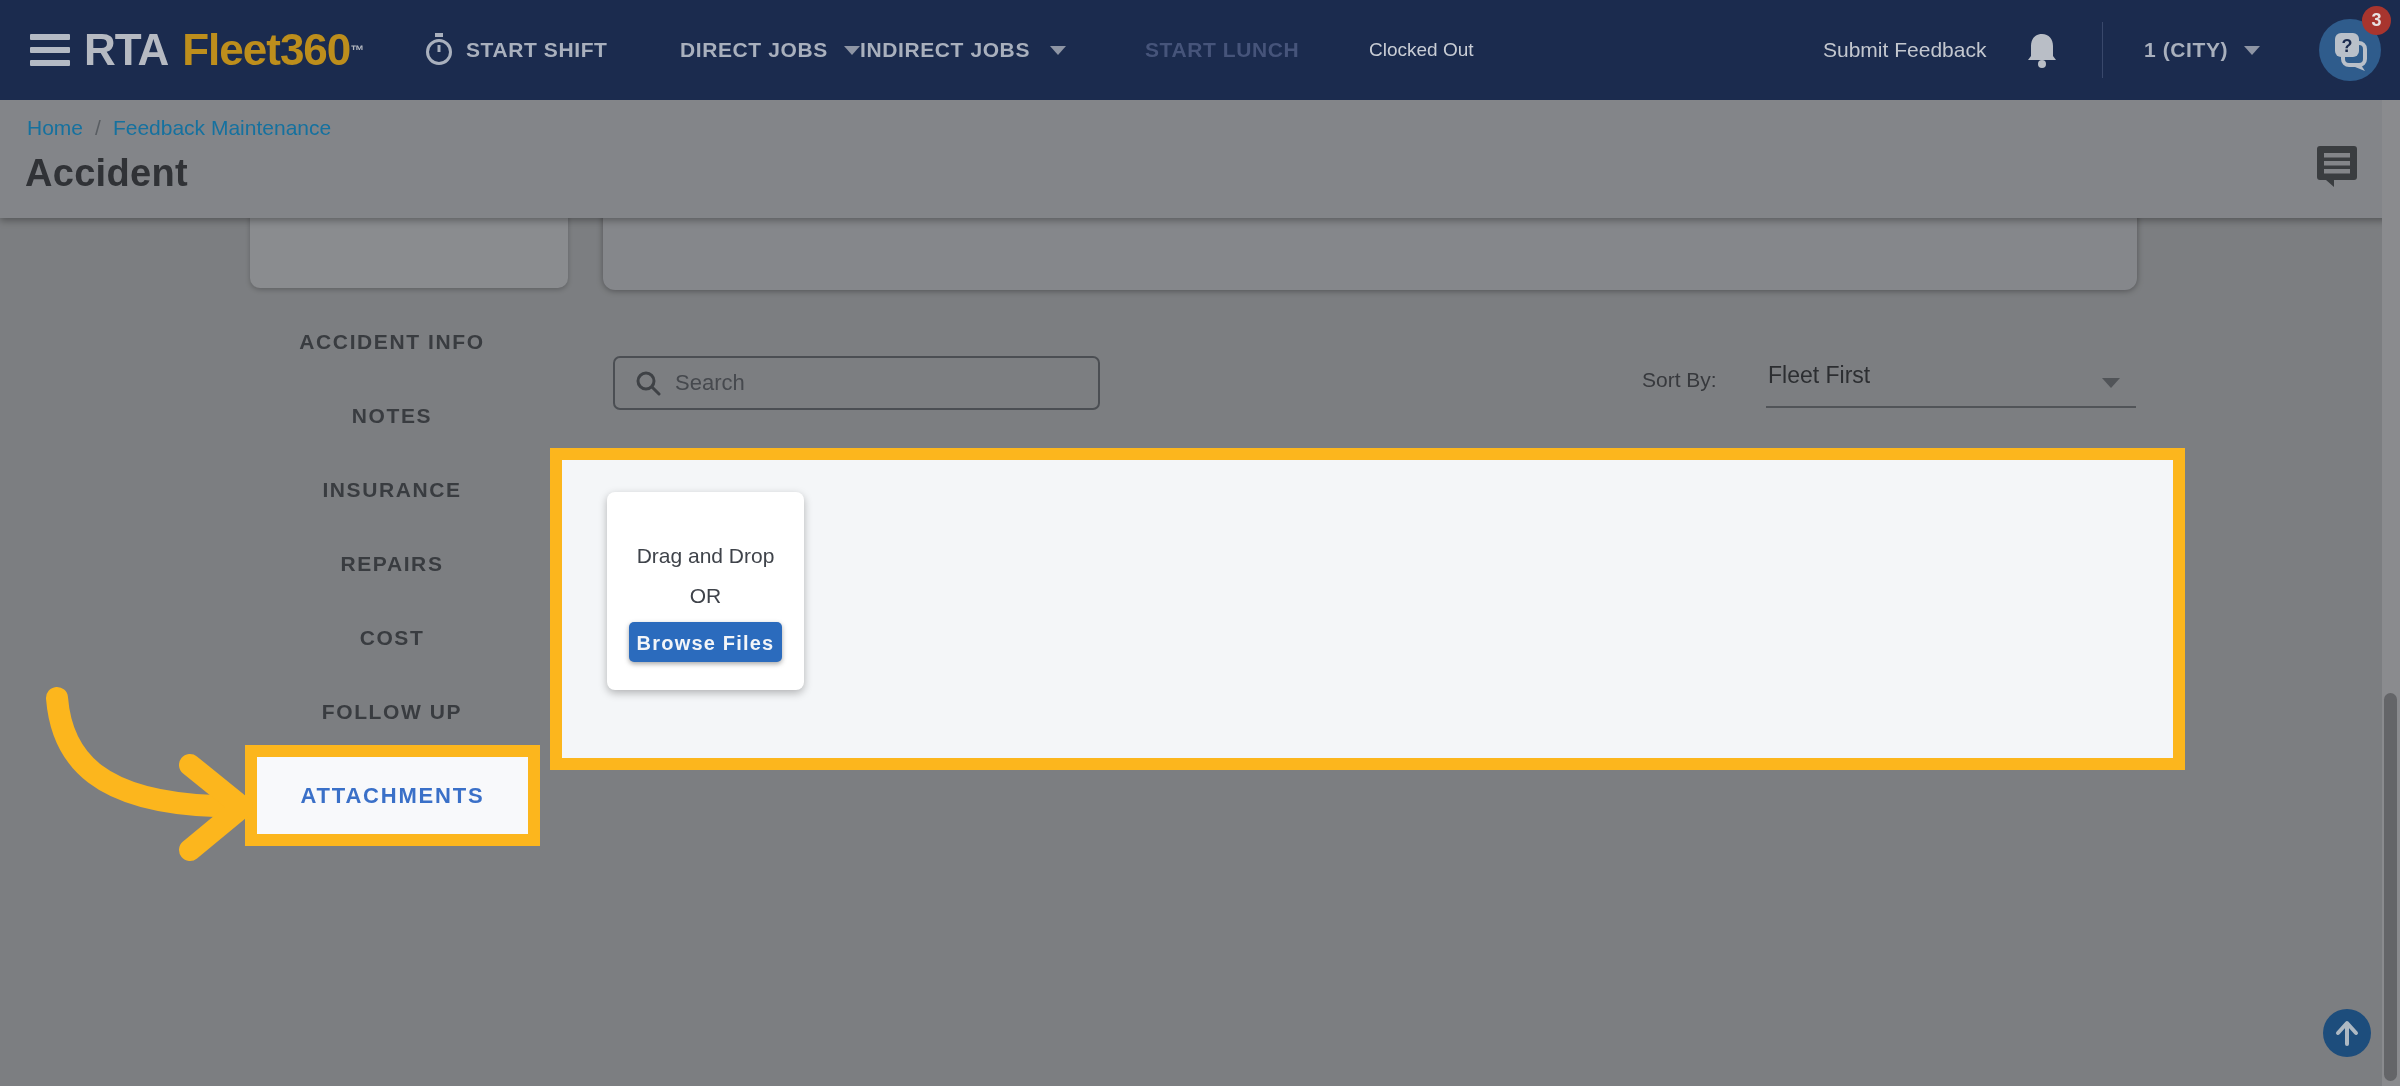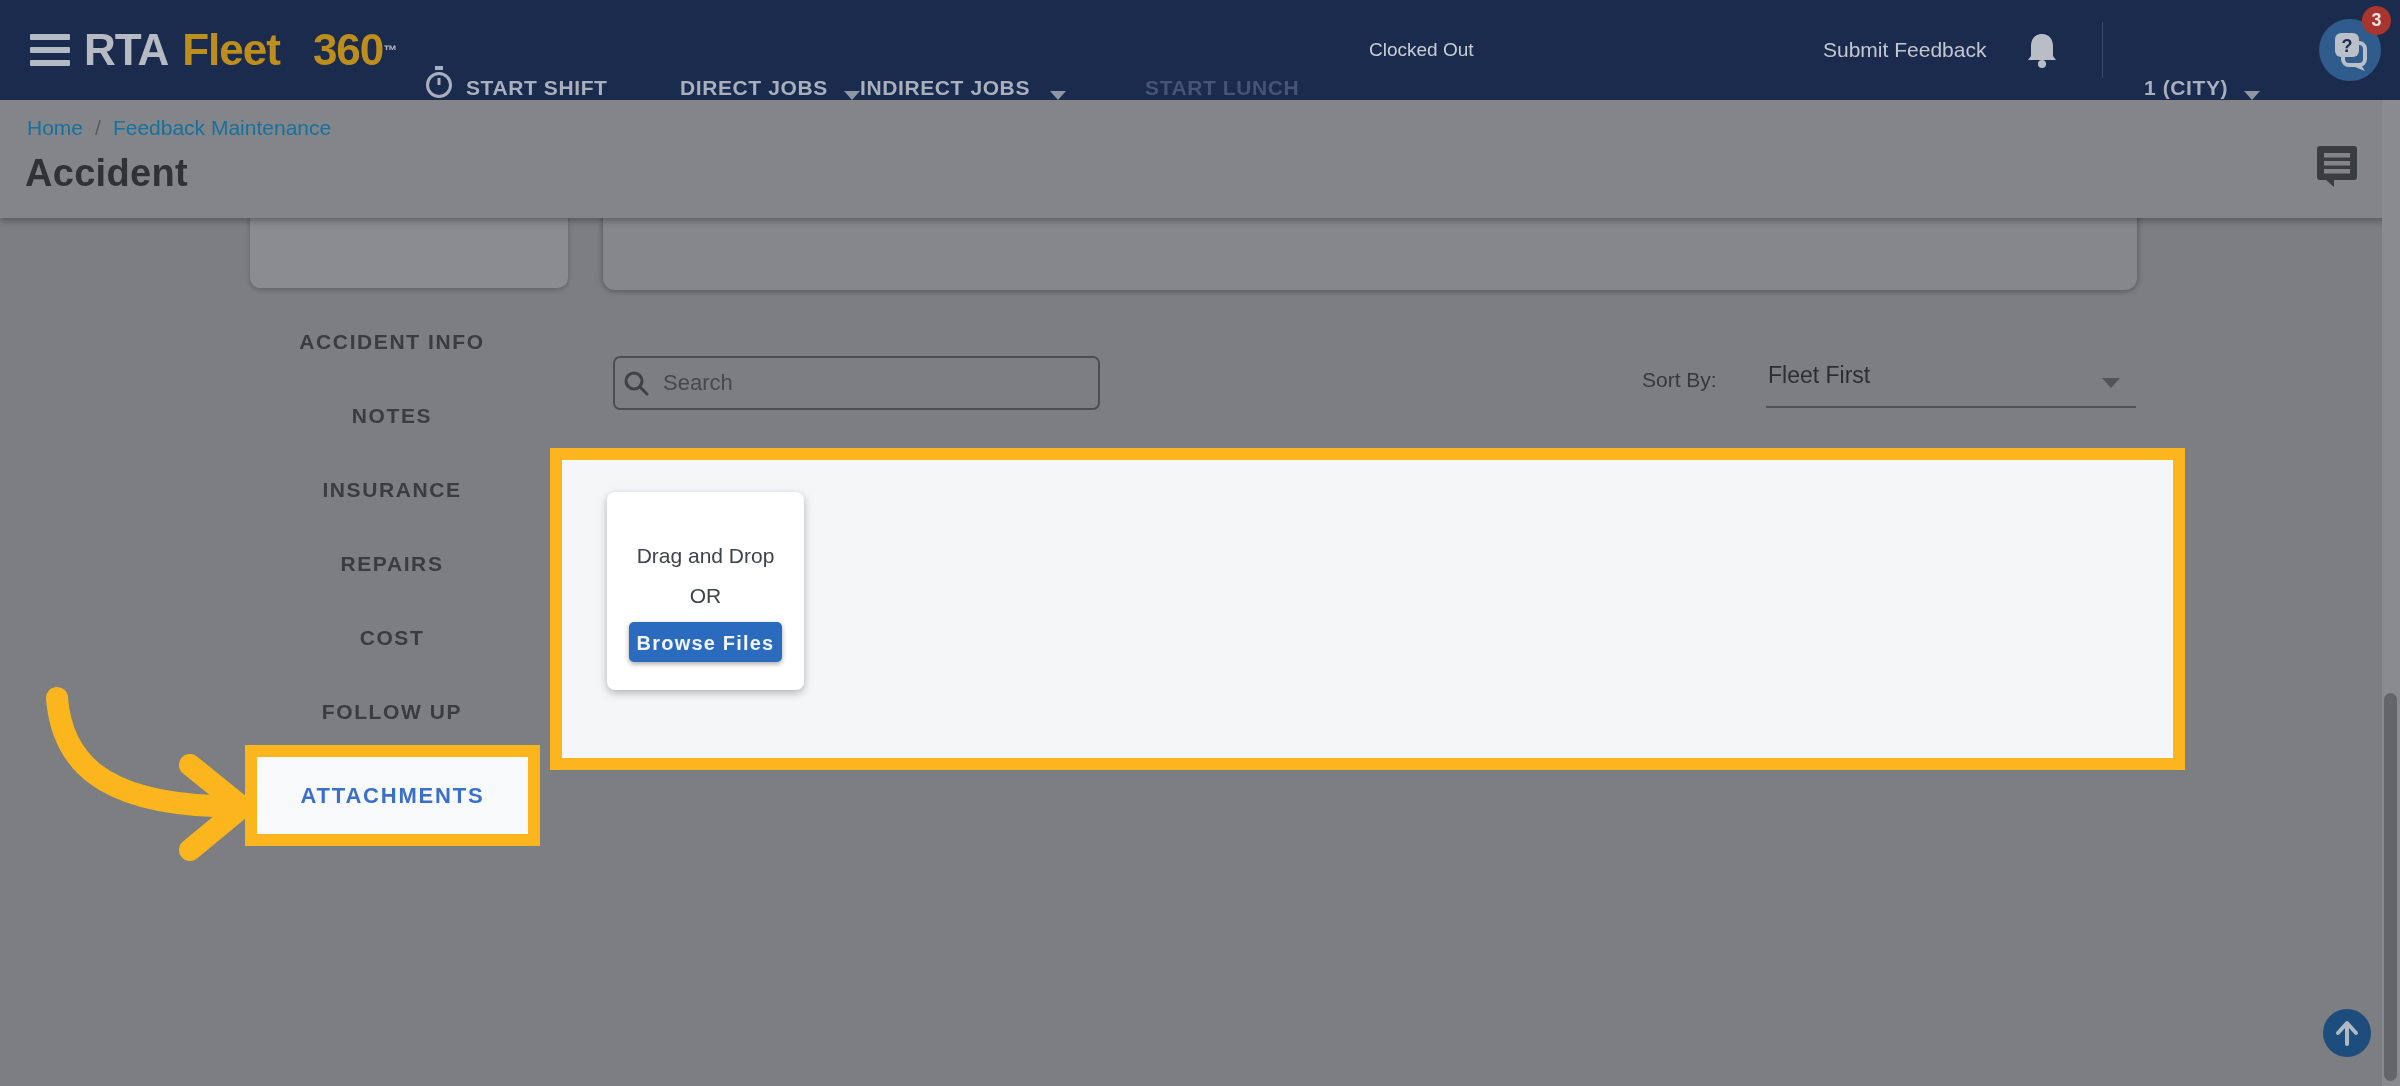--- a/index.html
+++ b/index.html
@@ -6,23 +6,23 @@
   *{box-sizing:border-box;font-family:"Liberation Sans", sans-serif;}
   #screen{position:relative;width:2400px;height:1086px;background:#7c7e81;overflow:hidden;}
 
   
   .navbar{position:absolute;left:0;top:0;width:2400px;height:100px;background:#1b2b4e;z-index:50;}
   .nav-abs{position:absolute;top:0;height:100px;display:flex;align-items:center;}
   .hamburger{left:28px;width:44px;flex-direction:column;justify-content:center;gap:7px;cursor:pointer;}
   .hamburger span{display:block;width:40px;height:6px;background:#b4bac4;border-radius:1px;}
   .brand{left:84px;font-weight:700;font-size:44px;letter-spacing:-1px;}
   .brand .rta{color:#b6bac2;}
-  .brand .gold{color:#bd8e1c;margin-left:33px;}
+  .brand .gold{color:#bd8e1c;}
   .brand .tm{color:#b6bac2;font-size:14px;vertical-align:28px;letter-spacing:0;}
-  .navitem{color:#a9b0bd;font-weight:700;font-size:21px;letter-spacing:.6px;gap:12px;cursor:pointer;align-items:flex-end;}
+  .navitem{color:#a9b0bd;font-weight:700;font-size:21px;letter-spacing:.6px;gap:12px;cursor:pointer;}
   .navitem.disabled{color:#46547a;cursor:default;}
   .nav-caret{width:0;height:0;border-left:8px solid transparent;border-right:8px solid transparent;border-top:9px solid #8e95a4;margin-left:4px;}
   .clocked{color:#c9cdd5;font-weight:400;font-size:19px;}
   .feedback{color:#c3c7cf;font-weight:400;font-size:21px;cursor:pointer;}
   .nav-divider{position:absolute;left:2102px;top:22px;width:1px;height:56px;background:#39486b;}
   .avatar{position:absolute;left:2319px;top:19px;width:62px;height:62px;border-radius:50%;background:#2f5c8c;cursor:pointer;}
   .badge{position:absolute;left:2362px;top:6px;width:29px;height:29px;border-radius:50%;background:#a8352e;color:#e8e2e2;font-size:18px;font-weight:700;display:flex;align-items:center;justify-content:center;z-index:55;}
 
   
   .header-band{position:absolute;left:0;top:100px;width:2400px;height:118px;background:#838589;box-shadow:0 3px 7px rgba(0,0,0,.30);z-index:20;}
@@ -33,21 +33,21 @@
   .chat-icon{position:absolute;left:2316px;top:44px;cursor:pointer;}
 
   
   .partial-card-left{position:absolute;left:250px;top:200px;width:318px;height:88px;background:#8a8c8f;border-radius:10px;box-shadow:0 2px 5px rgba(0,0,0,.22);z-index:5;}
   .partial-card-main{position:absolute;left:603px;top:200px;width:1534px;height:90px;background:#85878b;border-radius:12px;box-shadow:0 1px 6px rgba(0,0,0,.35);z-index:5;}
 
   
   .side-item{position:absolute;left:242px;width:300px;height:34px;line-height:34px;text-align:center;font-size:21px;font-weight:700;letter-spacing:1.6px;color:#393c40;cursor:pointer;z-index:6;}
 
   
-  .search-box{position:absolute;left:613px;top:356px;width:487px;height:54px;border:2px solid #4b4e53;border-radius:7px;background:transparent;display:flex;align-items:center;padding-left:8px;gap:12px;z-index:6;}
+  .search-box{position:absolute;left:613px;top:356px;width:487px;height:54px;border:2px solid #4b4e53;border-radius:7px;background:transparent;display:flex;align-items:center;padding-left:20px;gap:12px;z-index:6;}
   .search-box input{border:none;outline:none;background:transparent;font-size:22px;color:#3c3f44;width:380px;}
   .search-box input::placeholder{color:#46494e;opacity:1;}
   .sort-label{position:absolute;left:1642px;top:368px;font-size:21px;color:#37393d;z-index:6;}
   .sort-select{position:absolute;left:1766px;top:358px;width:370px;height:50px;border-bottom:2px solid #515458;cursor:pointer;z-index:6;}
   .sort-value{position:absolute;left:2px;top:4px;font-size:23px;font-weight:500;color:#2c2e31;}
   .sort-caret{position:absolute;right:16px;top:20px;width:0;height:0;border-left:9px solid transparent;border-right:9px solid transparent;border-top:10px solid #515458;}
 
   
   .hl-attach-area{position:absolute;left:550px;top:448px;width:1635px;height:322px;background:#f4f6f8;border:12px solid #fcb61d;z-index:10;}
   .drop-card{position:absolute;left:607px;top:492px;width:197px;height:198px;background:#ffffff;border-radius:8px;box-shadow:0 3px 9px rgba(0,0,0,.28);z-index:12;text-align:center;}

